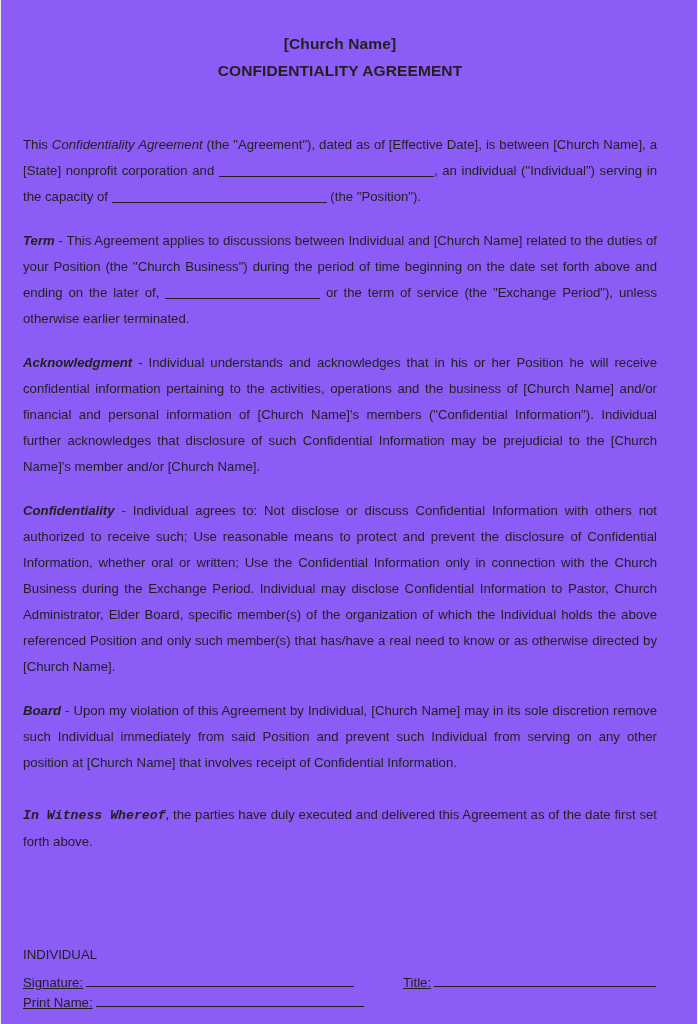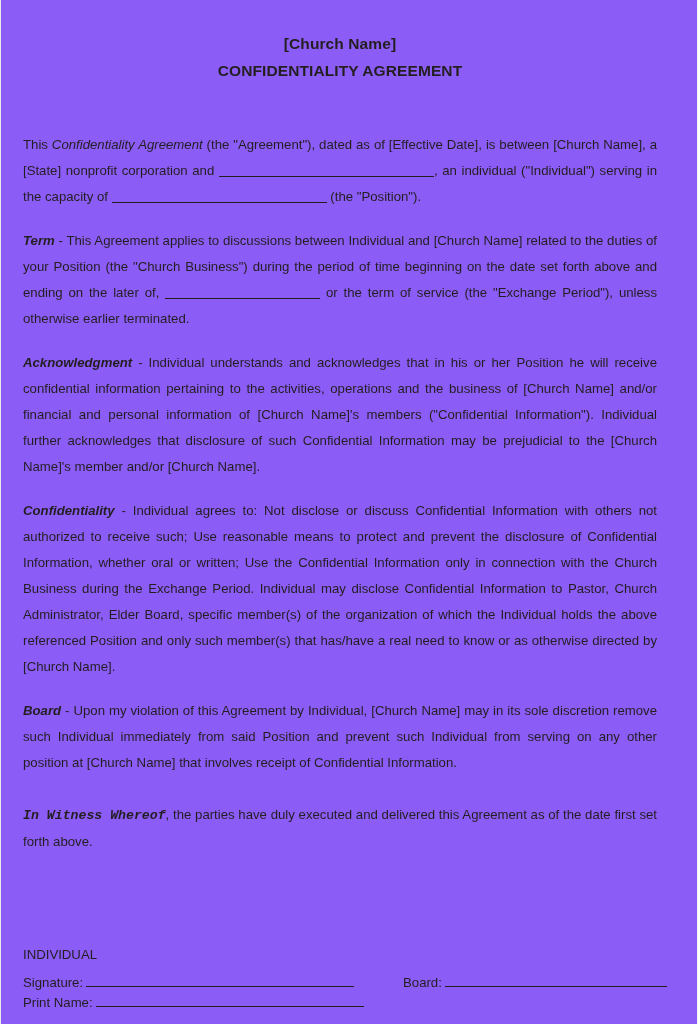--- a/index.html
+++ b/index.html
@@ -96,21 +96,21 @@
   .sig-col-left {
     width: 380px;
     flex: 0 0 380px;
     display: flex;
     align-items: baseline;
   }
   .sig-col-right {
     display: flex;
     align-items: baseline;
   }
-  .sig-label { flex: 0 0 auto; }
+  .sig-label { flex: 0 0 auto; text-decoration: underline; }
   .sig-rule {
     display: inline-block;
     border-bottom: 1.6px solid #231f20;
     height: 12px;
     margin-left: 3px;
   }
   .sig-rule.left  { width: 268px; }
   .sig-rule.right { width: 222px; }
 </style>
 </head>
@@ -150,21 +150,21 @@
 
     <div class="sig-section">
       <div class="sig-party">INDIVIDUAL</div>
       <div class="sig-rows">
         <div class="sig-row">
           <span class="sig-col-left">
             <span class="sig-label">Signature:</span>
             <span class="sig-rule left"></span>
           </span>
           <span class="sig-col-right">
-            <span class="sig-label">Board:</span>
+            <span class="sig-label">Title:</span>
             <span class="sig-rule right"></span>
           </span>
         </div>
         <div class="sig-row">
           <span class="sig-col-left">
             <span class="sig-label">Print Name:</span>
             <span class="sig-rule left"></span>
           </span>
         </div>
       </div>

